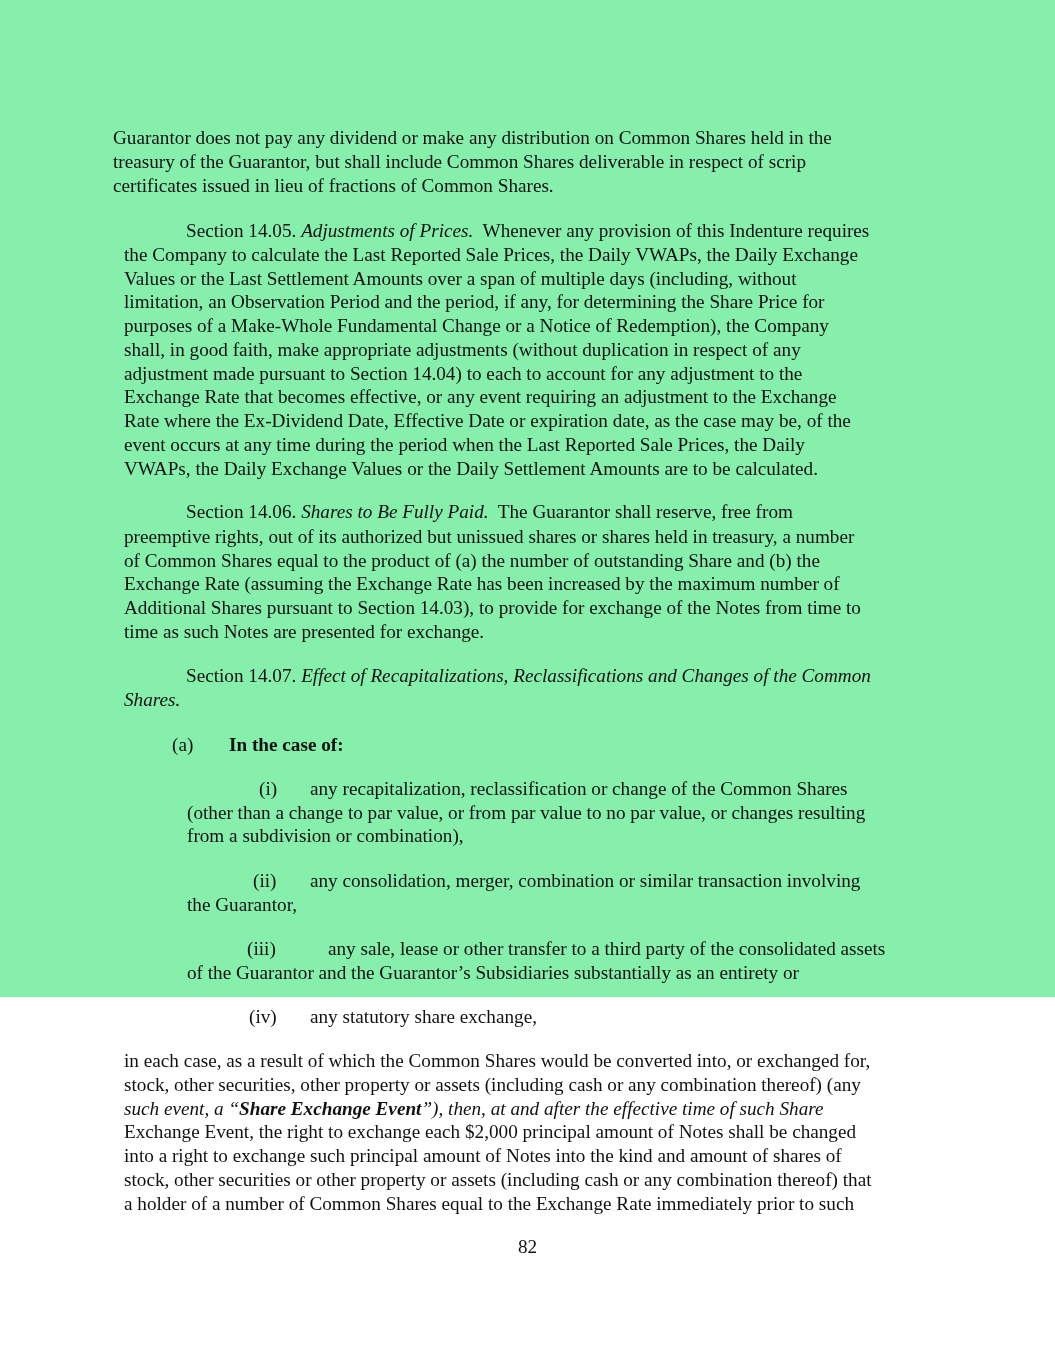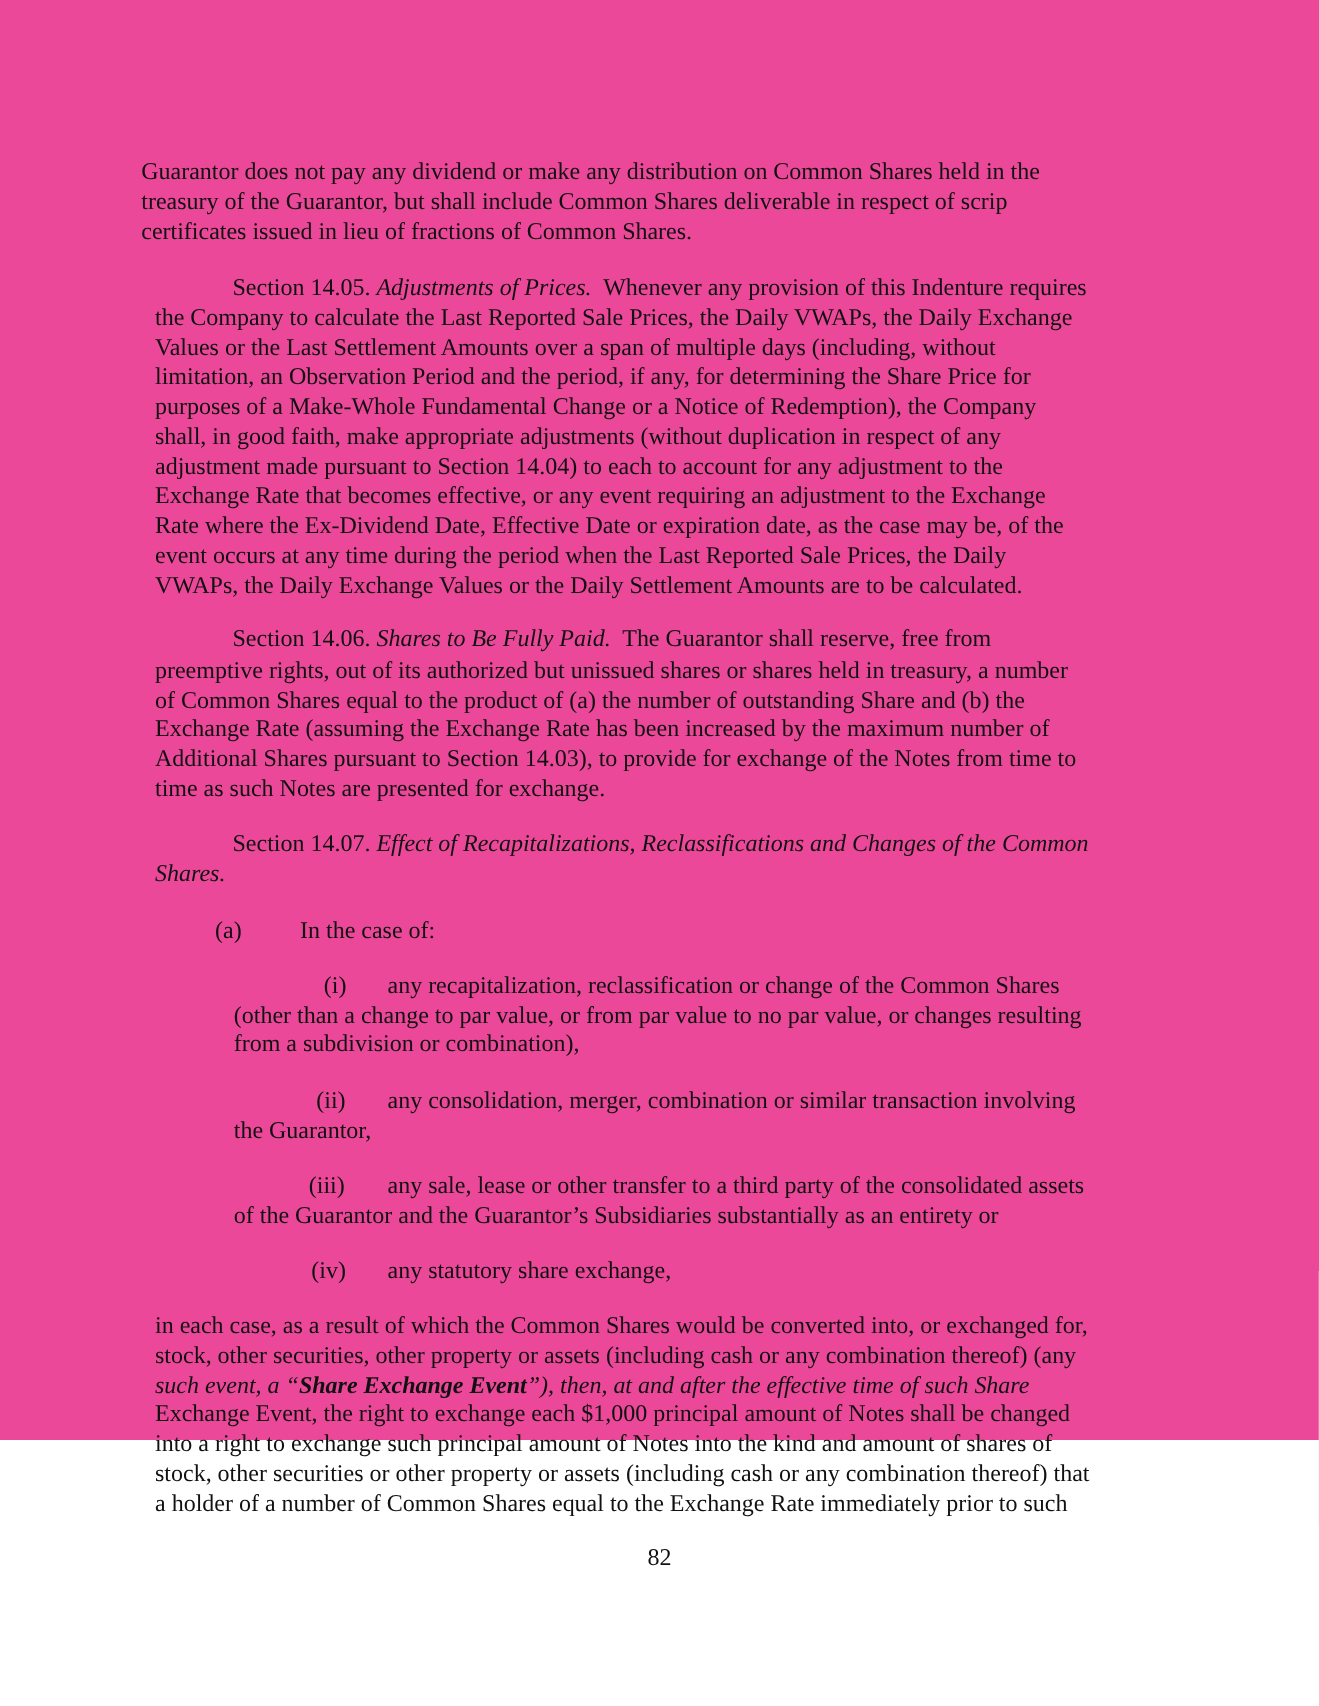--- a/index.html
+++ b/index.html
@@ -1,19 +1,19 @@
 <!DOCTYPE html>
 <html><head>
 <meta charset="utf-8">
 <style>
   html, body { margin: 0; padding: 0; background: #ffffff; }
   body { width: 1055px; height: 1365px; position: relative; overflow: hidden; }
   .page {
-    position: absolute; left: 0; top: 0; width: 1055px; height: 1152px;
-    background: #ec4899; color: #111111;
+    position: absolute; left: 0; top: 0; width: 1055px; height: 997px;
+    background: #86efac; color: #111111;
     font-family: "Liberation Serif", "DejaVu Serif", serif;
     font-size: 19.2px; line-height: 23.8px;
   }
   .line { position: absolute; white-space: nowrap; }
   .it { font-style: italic; }
   .b { font-weight: bold; }
   .pageno { position: absolute; left: 0; width: 1055px; text-align: center; top: 1235px; }
 </style>
 </head>
 <body>
@@ -60,51 +60,51 @@
   <div>
     <div class="line" style="left:186px; top:664px;">
       <span>Section 14.07.</span>
       <span class="it">Effect of Recapitalizations, Reclassifications and Changes of the Common</span>
     </div>
     <div class="line it" style="left:124px; top:688px;">Shares.</div>
   </div>
 
   <div>
     <div class="line" style="left:172px; top:733px;">(a)</div>
-    <div class="line" style="left:240px; top:733px;">In the case of:</div>
+    <div class="line" style="left:229px; top:733px;font-weight:bold;">In the case of:</div>
   </div>
 
   <div>
     <div class="line" style="left:259px; top:777px;">(i)</div>
     <div class="line" style="left:310px; top:777px;">any recapitalization, reclassification or change of the Common Shares</div>
     <div class="line" style="left:187px; top:801px;">(other than a change to par value, or from par value to no par value, or changes resulting</div>
     <div class="line" style="left:187px; top:824px;">from a subdivision or combination),</div>
   </div>
 
   <div>
     <div class="line" style="left:253px; top:869px;">(ii)</div>
     <div class="line" style="left:310px; top:869px;">any consolidation, merger, combination or similar transaction involving</div>
     <div class="line" style="left:187px; top:893px;">the Guarantor,</div>
   </div>
 
   <div>
     <div class="line" style="left:247px; top:937px;">(iii)</div>
-    <div class="line" style="left:310px; top:937px;">any sale, lease or other transfer to a third party of the consolidated assets</div>
+    <div class="line" style="left:328px; top:937px;">any sale, lease or other transfer to a third party of the consolidated assets</div>
     <div class="line" style="left:187px; top:961px;">of the Guarantor and the Guarantor’s Subsidiaries substantially as an entirety or</div>
   </div>
 
   <div>
     <div class="line" style="left:249px; top:1005px;">(iv)</div>
     <div class="line" style="left:310px; top:1005px;">any statutory share exchange,</div>
   </div>
 
   <div>
     <div class="line" style="left:124px; top:1049px;">in each case, as a result of which the Common Shares would be converted into, or exchanged for,</div>
     <div class="line" style="left:124px; top:1073px;">stock, other securities, other property or assets (including cash or any combination thereof) (any</div>
     <div class="line" style="left:124px; top:1097px;font-style:italic;"><span>such event, a “</span><span class="b">Share Exchange Event</span><span>”), then, at and after the effective time of such Share</span></div>
-    <div class="line" style="left:124px; top:1120px;">Exchange Event, the right to exchange each $1,000 principal amount of Notes shall be changed</div>
+    <div class="line" style="left:124px; top:1120px;">Exchange Event, the right to exchange each $2,000 principal amount of Notes shall be changed</div>
     <div class="line" style="left:124px; top:1144px;">into a right to exchange such principal amount of Notes into the kind and amount of shares of</div>
     <div class="line" style="left:124px; top:1168px;">stock, other securities or other property or assets (including cash or any combination thereof) that</div>
     <div class="line" style="left:124px; top:1192px;">a holder of a number of Common Shares equal to the Exchange Rate immediately prior to such</div>
   </div>
 
   <div class="pageno">82</div>
 </div>
 
 </body></html>

